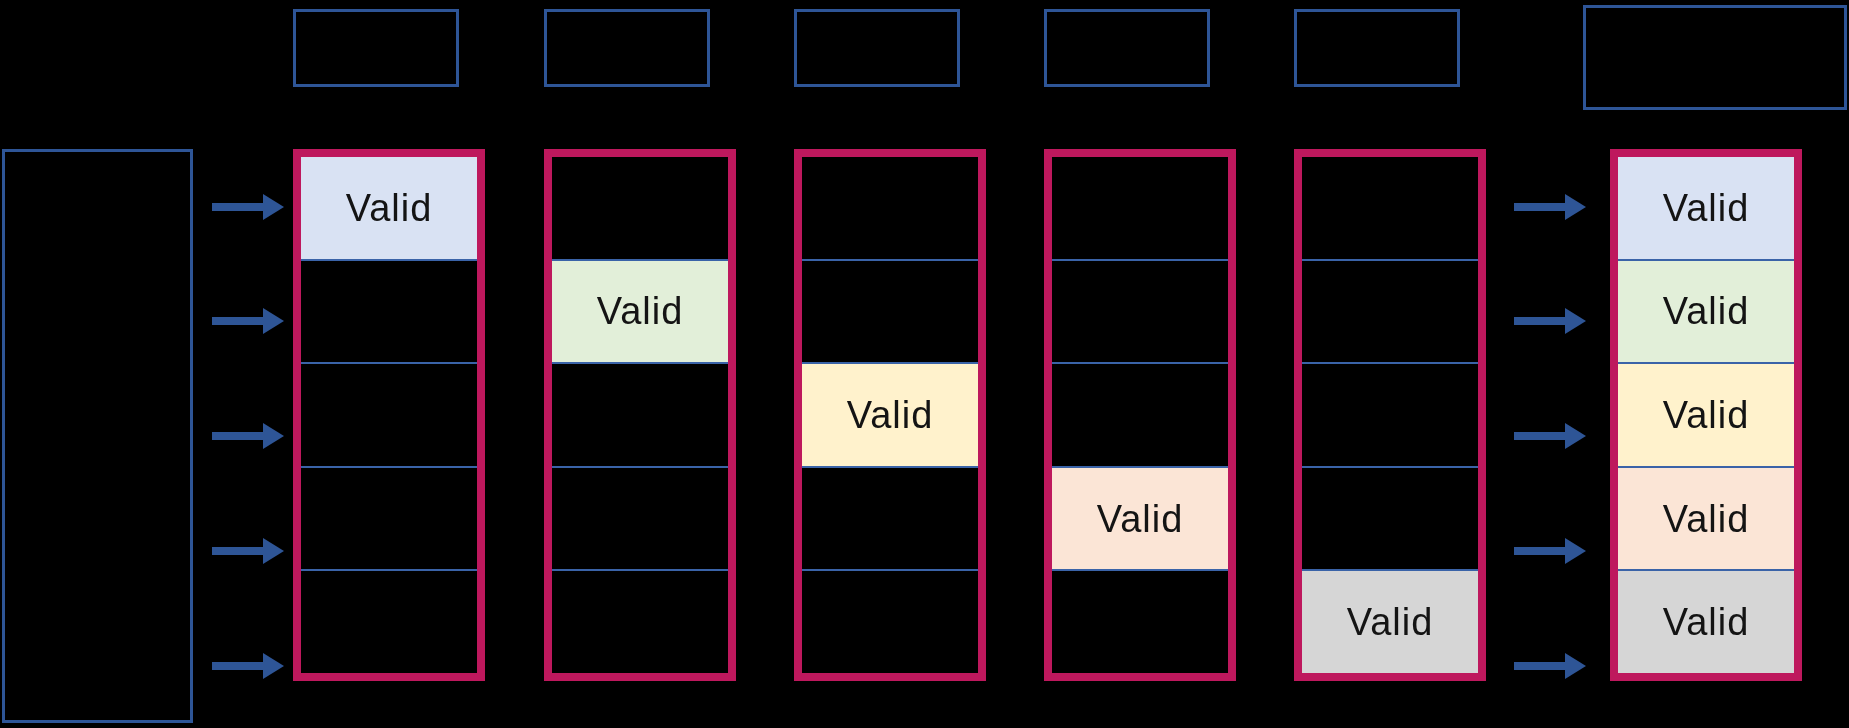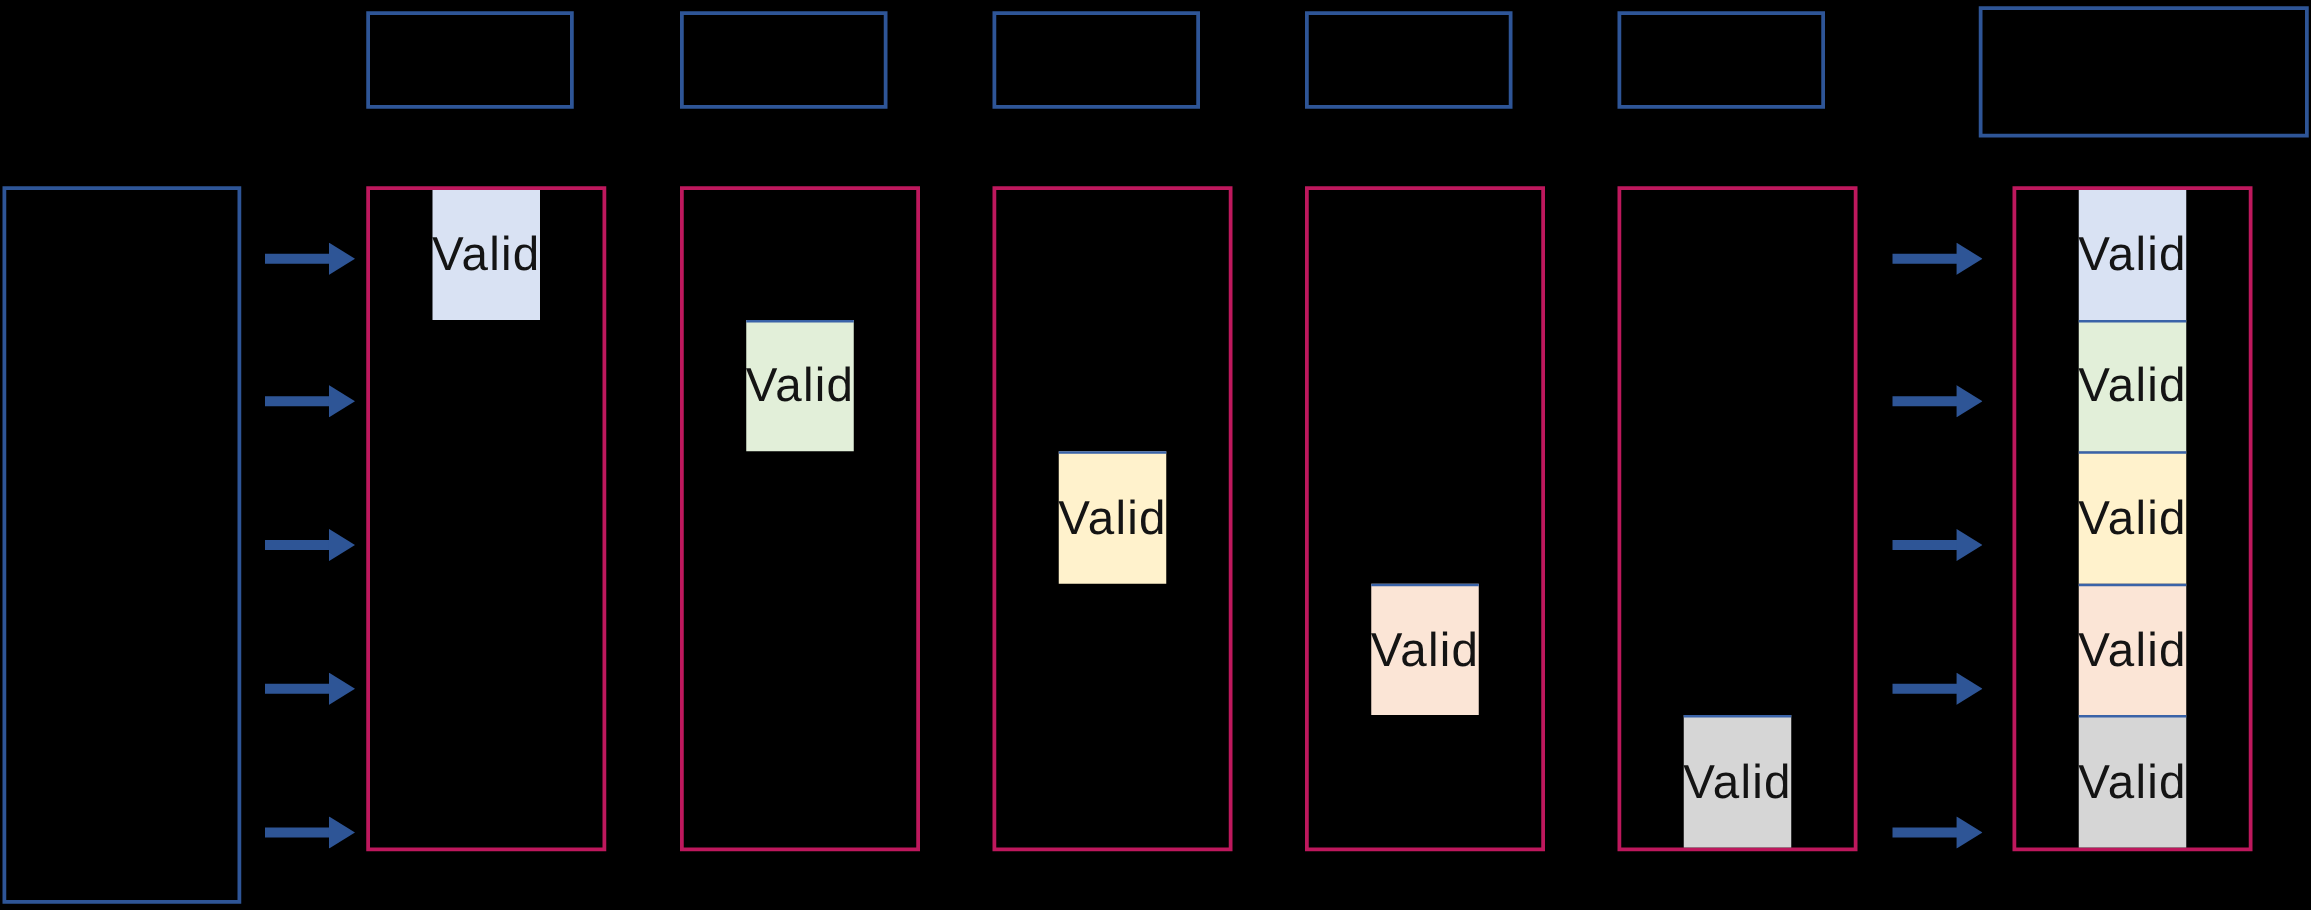--- a/index.html
+++ b/index.html
@@ -19,25 +19,24 @@
     background:transparent;
   }
   .hbox{top:9px;width:166px;height:78px;}
   .hbox-big{top:5px;left:1583px;width:264px;height:105px;}
   .source{top:149px;left:2px;width:191px;height:574px;}
 
   
   .col{
     position:absolute;
     top:149px;width:192px;height:532px;
-    border:3px solid #be185d;
+    border:8px solid #be185d;
     box-sizing:border-box;
     display:flex;flex-direction:column;
     background:transparent;
-    align-items:center;
   }
   .cell{
     flex:1;
     display:flex;align-items:center;justify-content:center;
     font-size:38px;line-height:1;color:#141414;
     letter-spacing:1px;
     box-sizing:border-box;
   }
   .cell + .cell{border-top:2px solid #3a63a8;}
 

